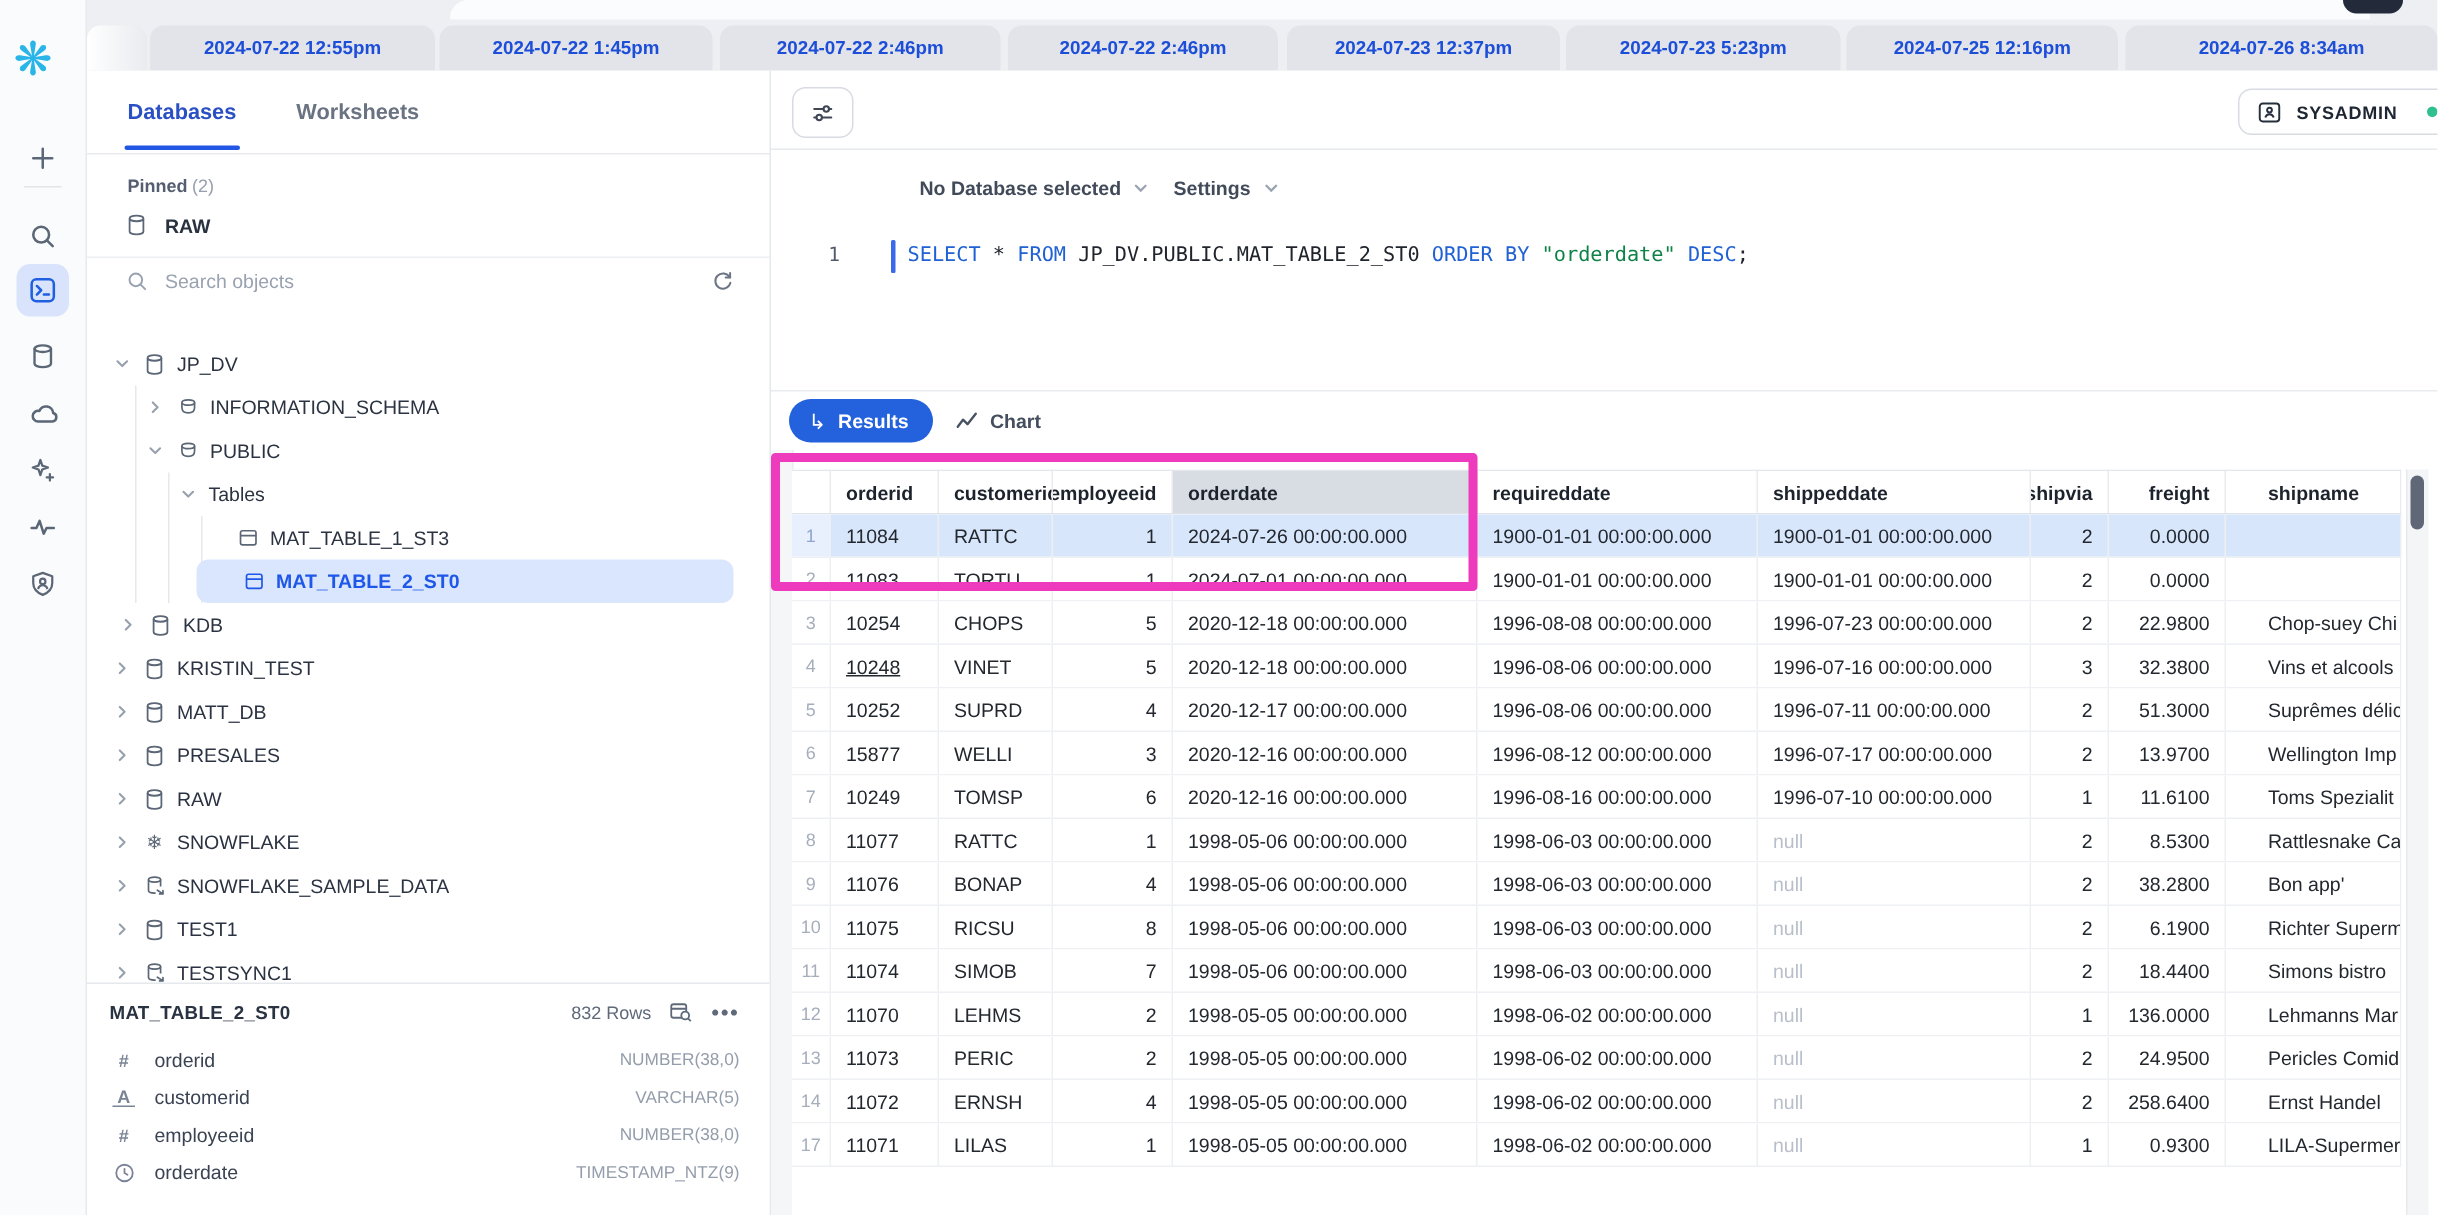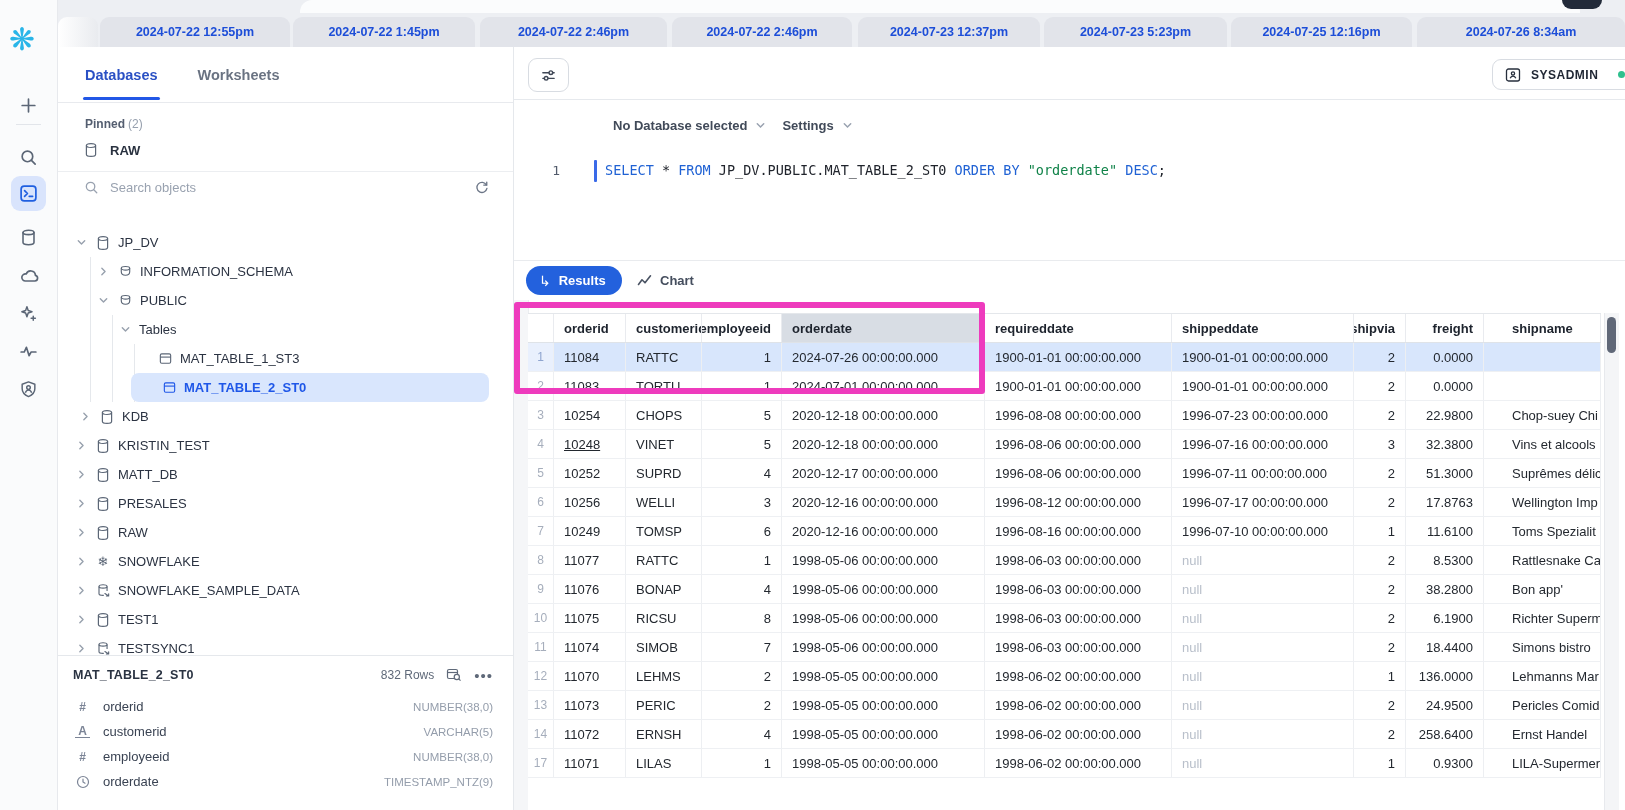--- a/index.html
+++ b/index.html
@@ -600,28 +600,28 @@
       <div class="cell" style="width: 80px; justify-content: flex-end;">4</div>
       <div class="cell" style="width: 203px; justify-content: flex-start;">2020-12-17 00:00:00.000</div>
       <div class="cell" style="width: 187px; justify-content: flex-start;">1996-08-06 00:00:00.000</div>
       <div class="cell" style="width: 182px; justify-content: flex-start;">1996-07-11 00:00:00.000</div>
       <div class="cell" style="width: 52px; justify-content: flex-end;">2</div>
       <div class="cell" style="width: 78px; justify-content: flex-end;">51.3000</div>
       <div class="cell" style="width: 117px; justify-content: flex-start; padding-left: 28px;">Suprêmes délic</div>
     </div>
     <div class="drow">
       <div class="cell numcell" style="width: 26px; justify-content: center;">6</div>
-      <div class="cell" style="width: 72px; justify-content: flex-start;">10256</div>
+      <div class="cell" style="width: 72px; justify-content: flex-start;">15877</div>
       <div class="cell" style="width: 76px; justify-content: flex-start;">WELLI</div>
       <div class="cell" style="width: 80px; justify-content: flex-end;">3</div>
       <div class="cell" style="width: 203px; justify-content: flex-start;">2020-12-16 00:00:00.000</div>
       <div class="cell" style="width: 187px; justify-content: flex-start;">1996-08-12 00:00:00.000</div>
       <div class="cell" style="width: 182px; justify-content: flex-start;">1996-07-17 00:00:00.000</div>
       <div class="cell" style="width: 52px; justify-content: flex-end;">2</div>
-      <div class="cell" style="width: 78px; justify-content: flex-end;">17.8763</div>
+      <div class="cell" style="width: 78px; justify-content: flex-end;">13.9700</div>
       <div class="cell" style="width: 117px; justify-content: flex-start; padding-left: 28px;">Wellington Imp</div>
     </div>
     <div class="drow">
       <div class="cell numcell" style="width: 26px; justify-content: center;">7</div>
       <div class="cell" style="width: 72px; justify-content: flex-start;">10249</div>
       <div class="cell" style="width: 76px; justify-content: flex-start;">TOMSP</div>
       <div class="cell" style="width: 80px; justify-content: flex-end;">6</div>
       <div class="cell" style="width: 203px; justify-content: flex-start;">2020-12-16 00:00:00.000</div>
       <div class="cell" style="width: 187px; justify-content: flex-start;">1996-08-16 00:00:00.000</div>
       <div class="cell" style="width: 182px; justify-content: flex-start;">1996-07-10 00:00:00.000</div>

